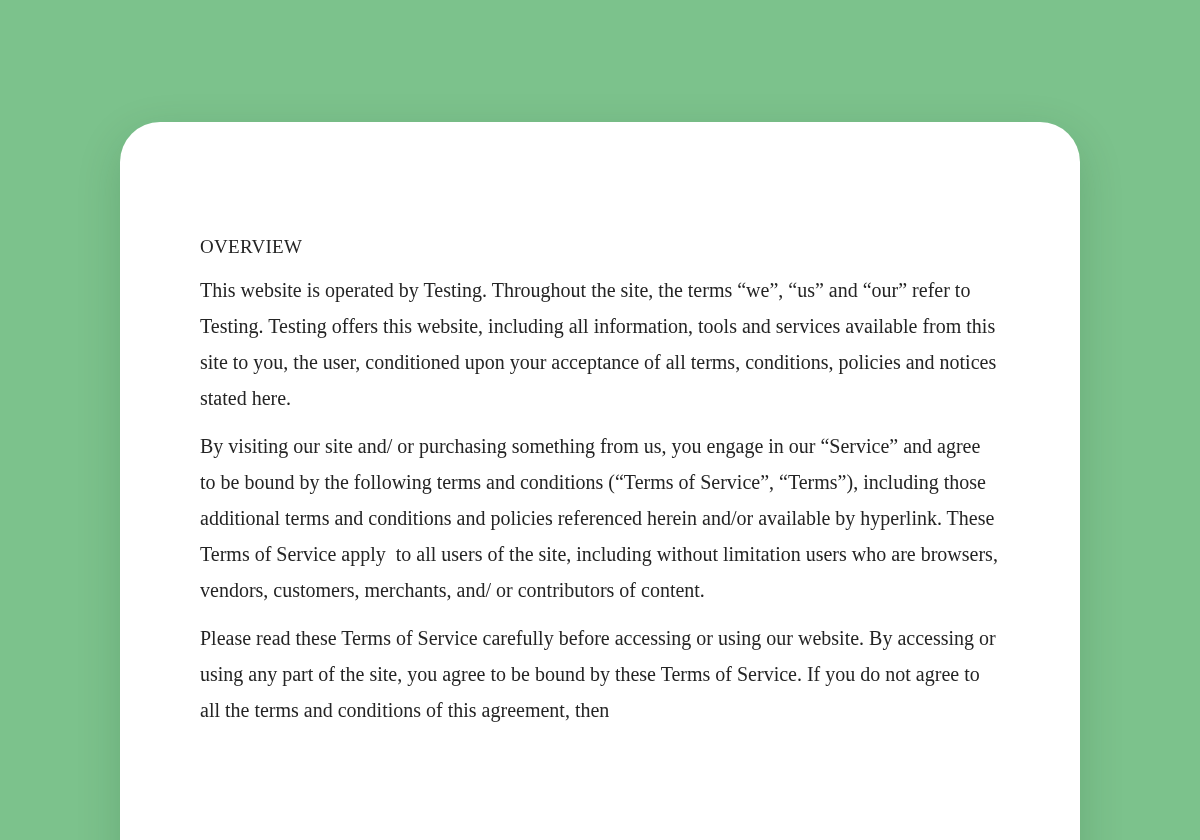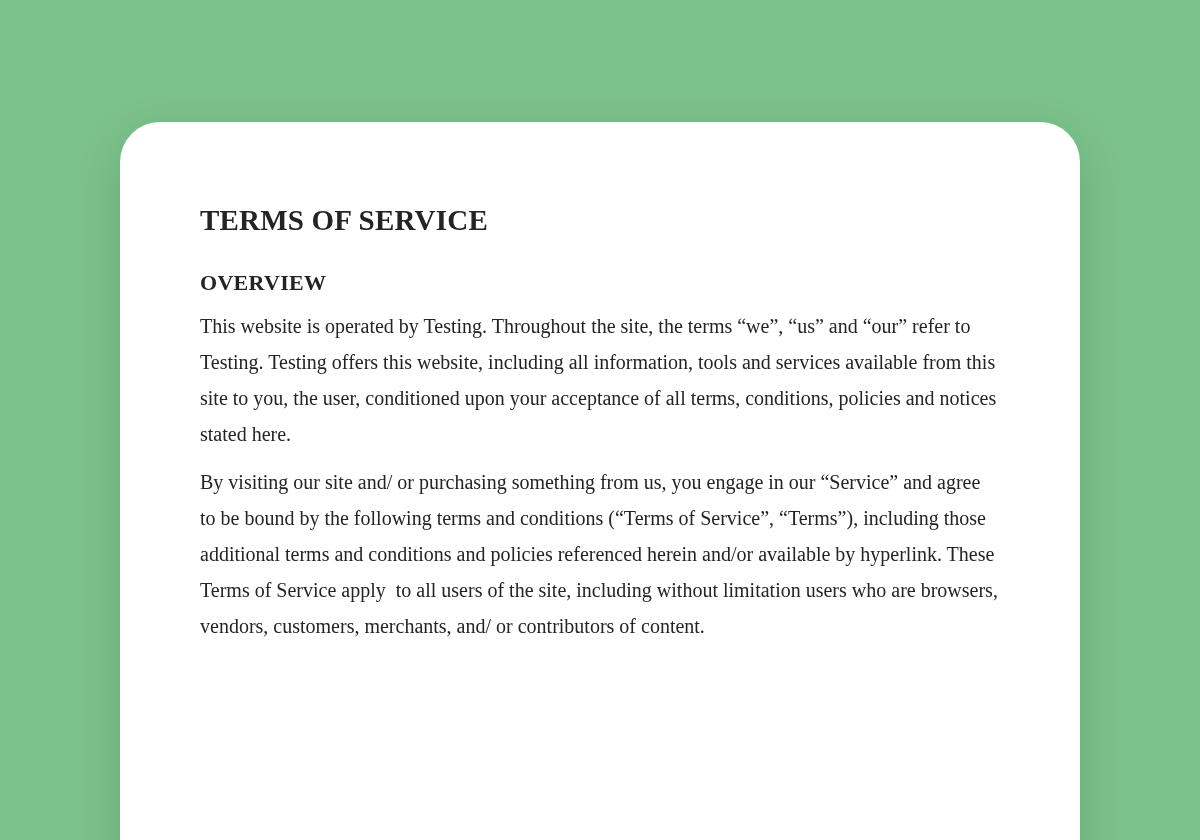--- a/index.html
+++ b/index.html
@@ -26,35 +26,35 @@
   h1.doc-title {
     margin: 0;
     font-size: 29px;
     line-height: 36px;
     font-weight: 700;
     letter-spacing: 0.2px;
     color: var(--text, #242424);
   }
   h2.doc-section {
     margin: 32px 0 0 0;
-    font-size: 22px;
+    font-size: 19px;
     line-height: 26px;
-    font-weight: 700;
+    font-weight: 400;
     letter-spacing: 0.3px;
     color: var(--text, #242424);
   }
   p.doc-paragraph {
     margin: 12px 0 0 0;
     font-size: 20px;
     line-height: 36px;
     color: var(--text, #242424);
     white-space: pre-wrap; 
   }
 </style>
 </head>
 <body>
 
 <main class="card">
-  <h1 class="doc-title">TERMS OF SERVICE</h1>
   <h2 class="doc-section">OVERVIEW</h2>
   <p class="doc-paragraph">This website is operated by Testing. Throughout the site, the terms “we”, “us” and “our” refer to Testing. Testing offers this website, including all information, tools and services available from this site to you, the user, conditioned upon your acceptance of all terms, conditions, policies and notices stated here.</p>
   <p class="doc-paragraph">By visiting our site and/ or purchasing something from us, you engage in our “Service” and agree to be bound by the following terms and conditions (“Terms of Service”, “Terms”), including those additional terms and conditions and policies referenced herein and/or available by hyperlink. These Terms of Service apply  to all users of the site, including without limitation users who are browsers, vendors, customers, merchants, and/ or contributors of content.</p>
+  <p class="doc-paragraph">Please read these Terms of Service carefully before accessing or using our website. By accessing or using any part of the site, you agree to be bound by these Terms of Service. If you do not agree to all the terms and conditions of this agreement, then</p>
 </main>
 
 </body></html>

